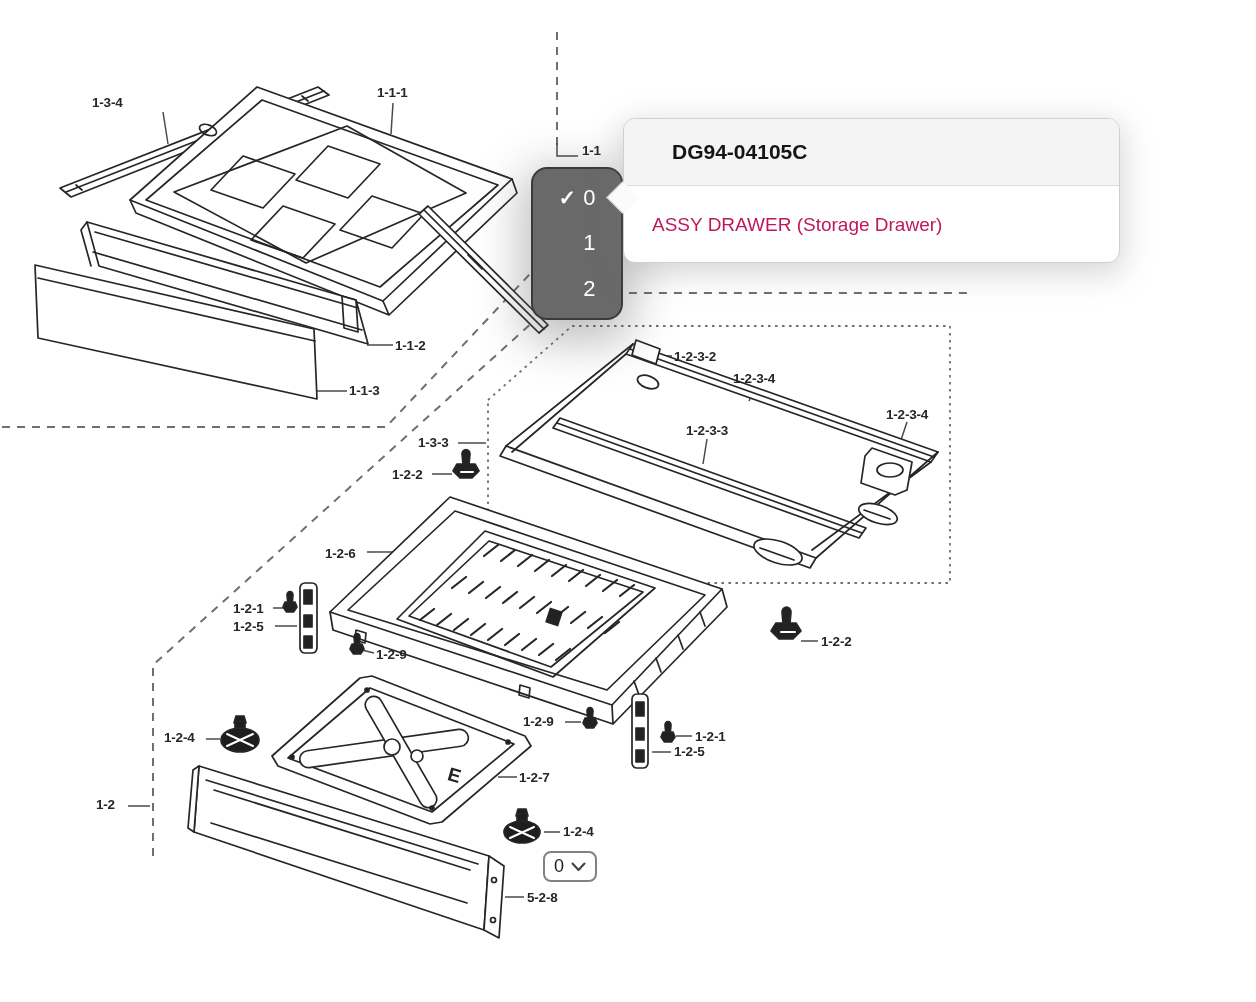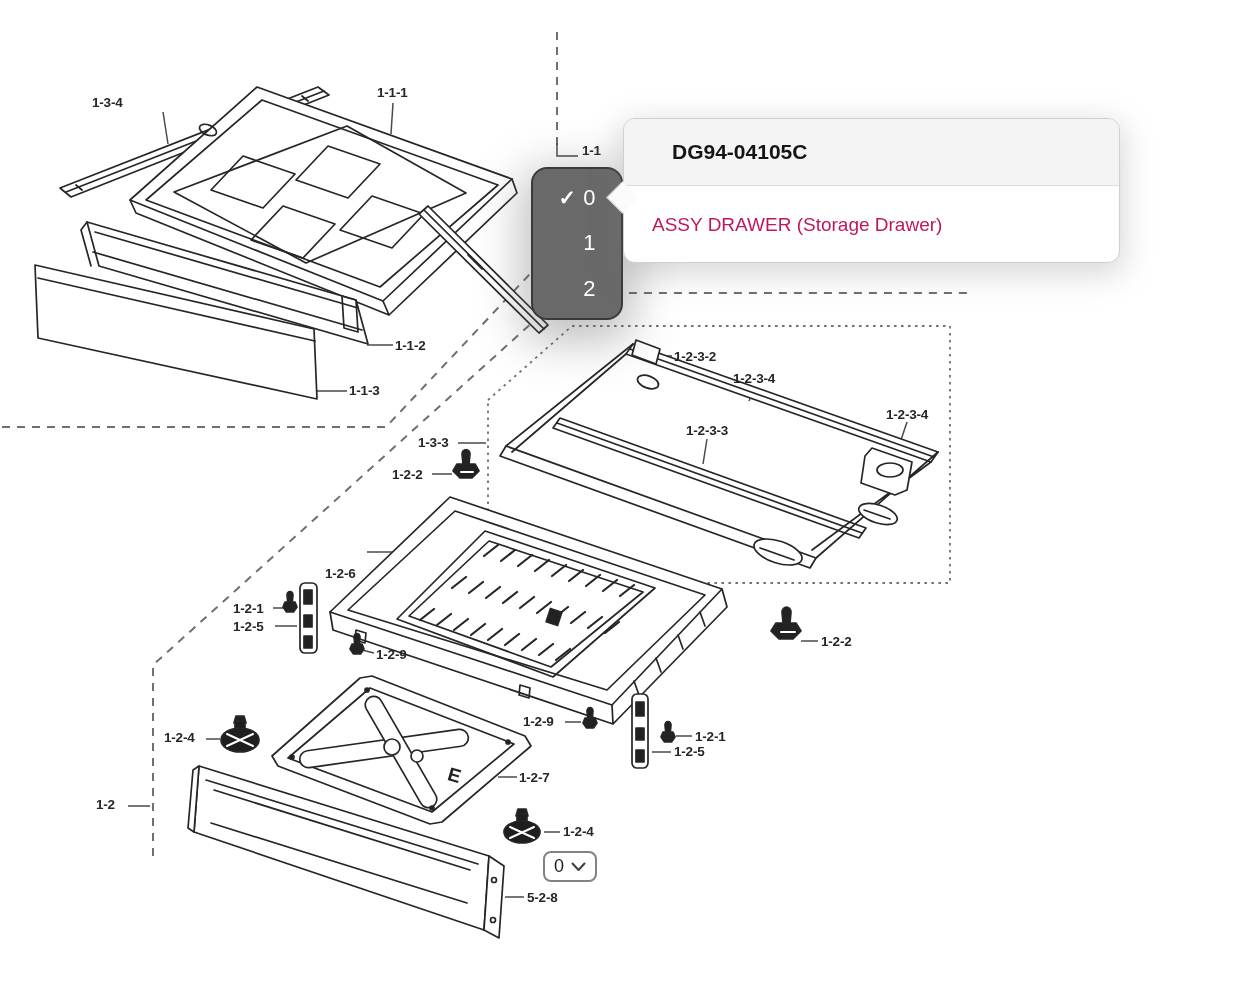--- a/index.html
+++ b/index.html
@@ -221,21 +221,21 @@
   <div class="callout" style="left:377px;top:85px">1-1-1</div>
   <div class="callout" style="left:582px;top:143px">1-1</div>
   <div class="callout" style="left:395px;top:338px">1-1-2</div>
   <div class="callout" style="left:349px;top:383px">1-1-3</div>
   <div class="callout" style="left:674px;top:349px">1-2-3-2</div>
   <div class="callout" style="left:733px;top:371px">1-2-3-4</div>
   <div class="callout" style="left:886px;top:407px">1-2-3-4</div>
   <div class="callout" style="left:686px;top:423px">1-2-3-3</div>
   <div class="callout" style="left:418px;top:435px">1-3-3</div>
   <div class="callout" style="left:392px;top:467px">1-2-2</div>
-  <div class="callout" style="left:325px;top:566px">1-2-6</div>
+  <div class="callout" style="left:325px;top:546px">1-2-6</div>
   <div class="callout" style="left:233px;top:601px">1-2-1</div>
   <div class="callout" style="left:233px;top:619px">1-2-5</div>
   <div class="callout" style="left:376px;top:647px">1-2-9</div>
   <div class="callout" style="left:821px;top:634px">1-2-2</div>
   <div class="callout" style="left:523px;top:714px">1-2-9</div>
   <div class="callout" style="left:695px;top:729px">1-2-1</div>
   <div class="callout" style="left:674px;top:744px">1-2-5</div>
   <div class="callout" style="left:164px;top:730px">1-2-4</div>
   <div class="callout" style="left:519px;top:770px">1-2-7</div>
   <div class="callout" style="left:96px;top:797px">1-2</div>

